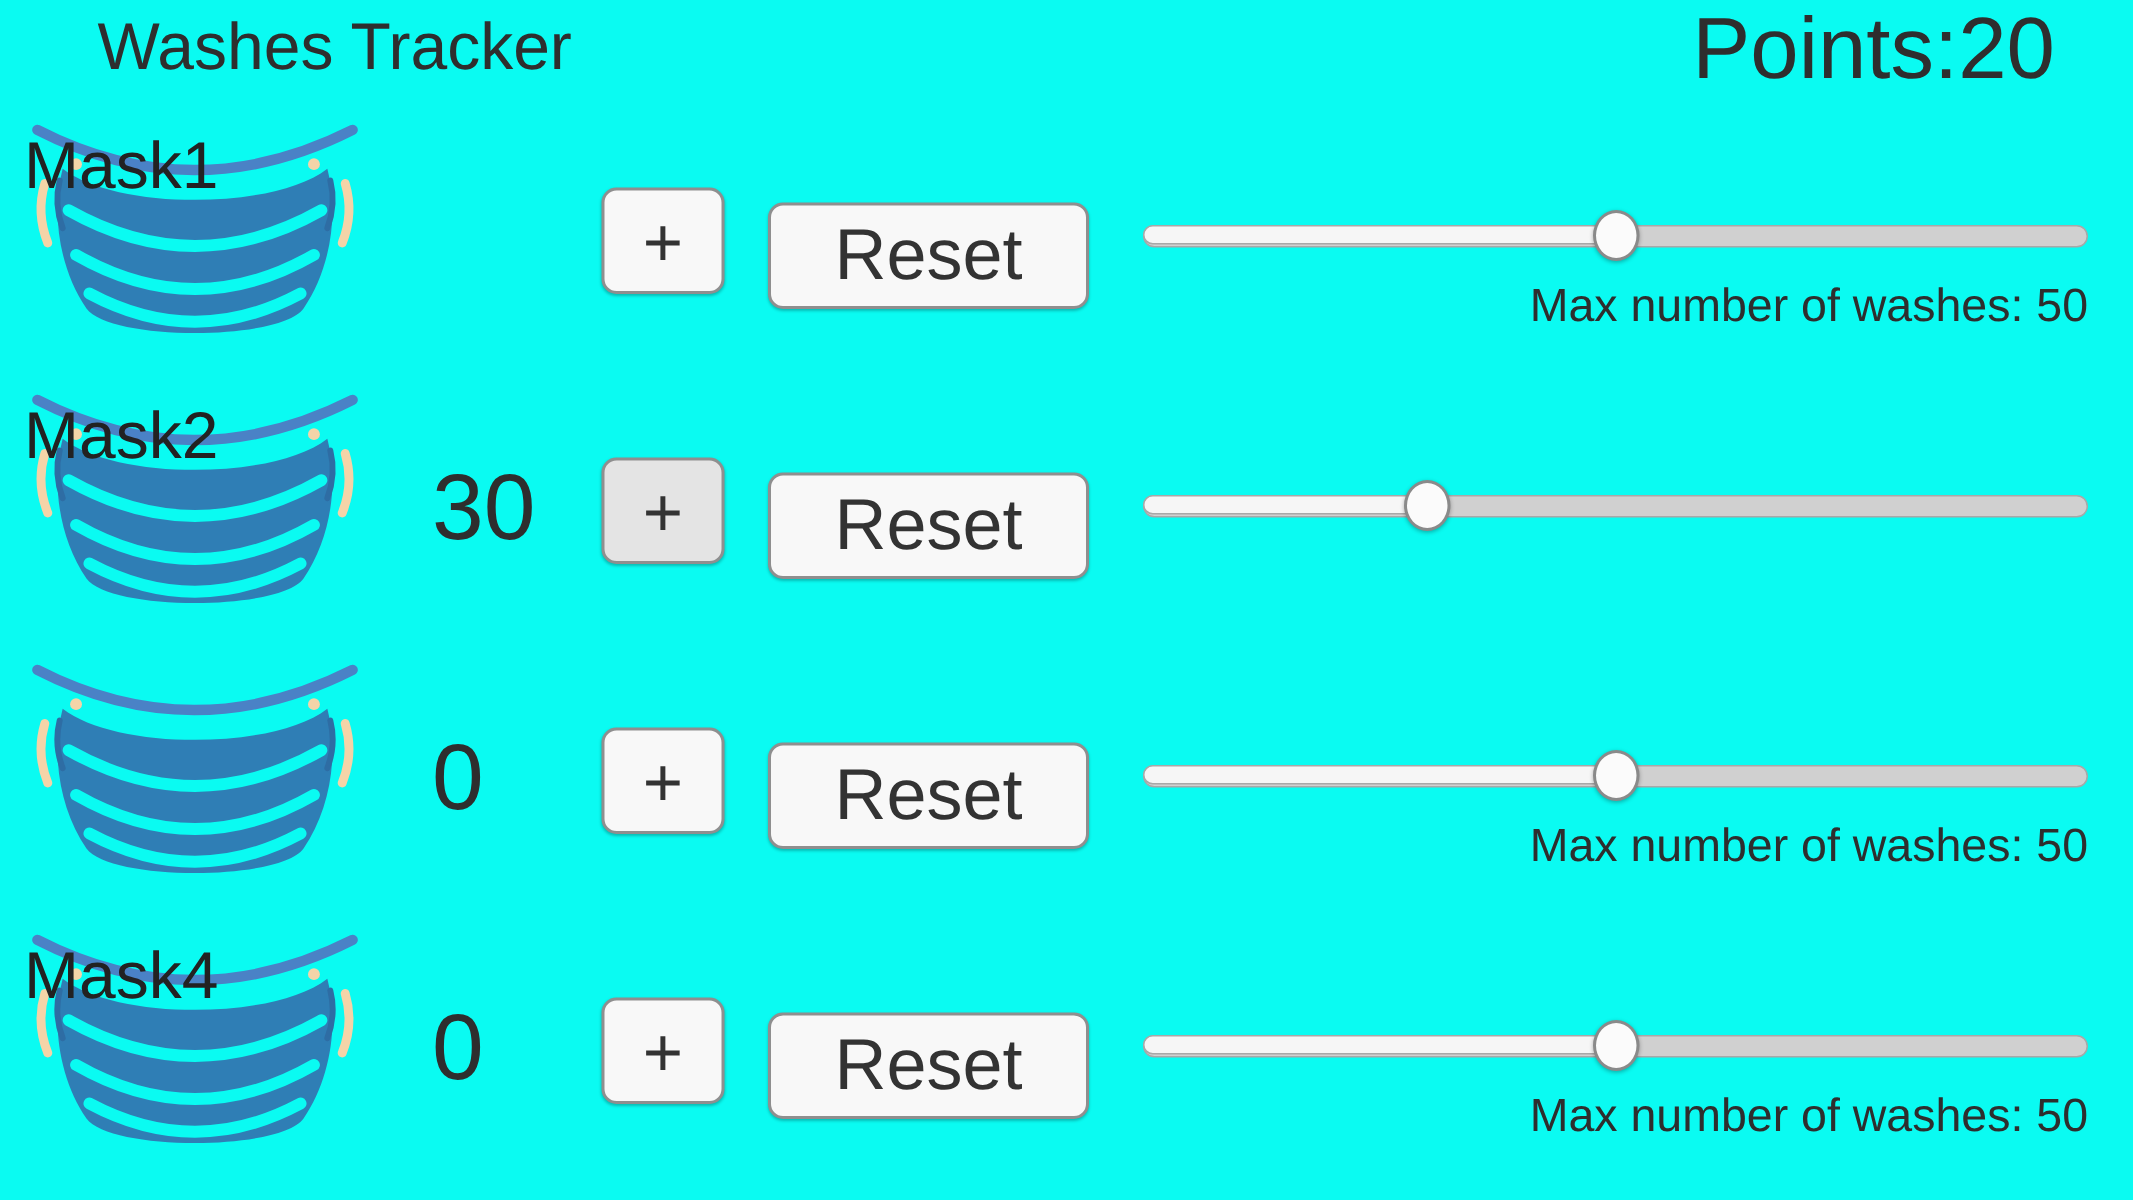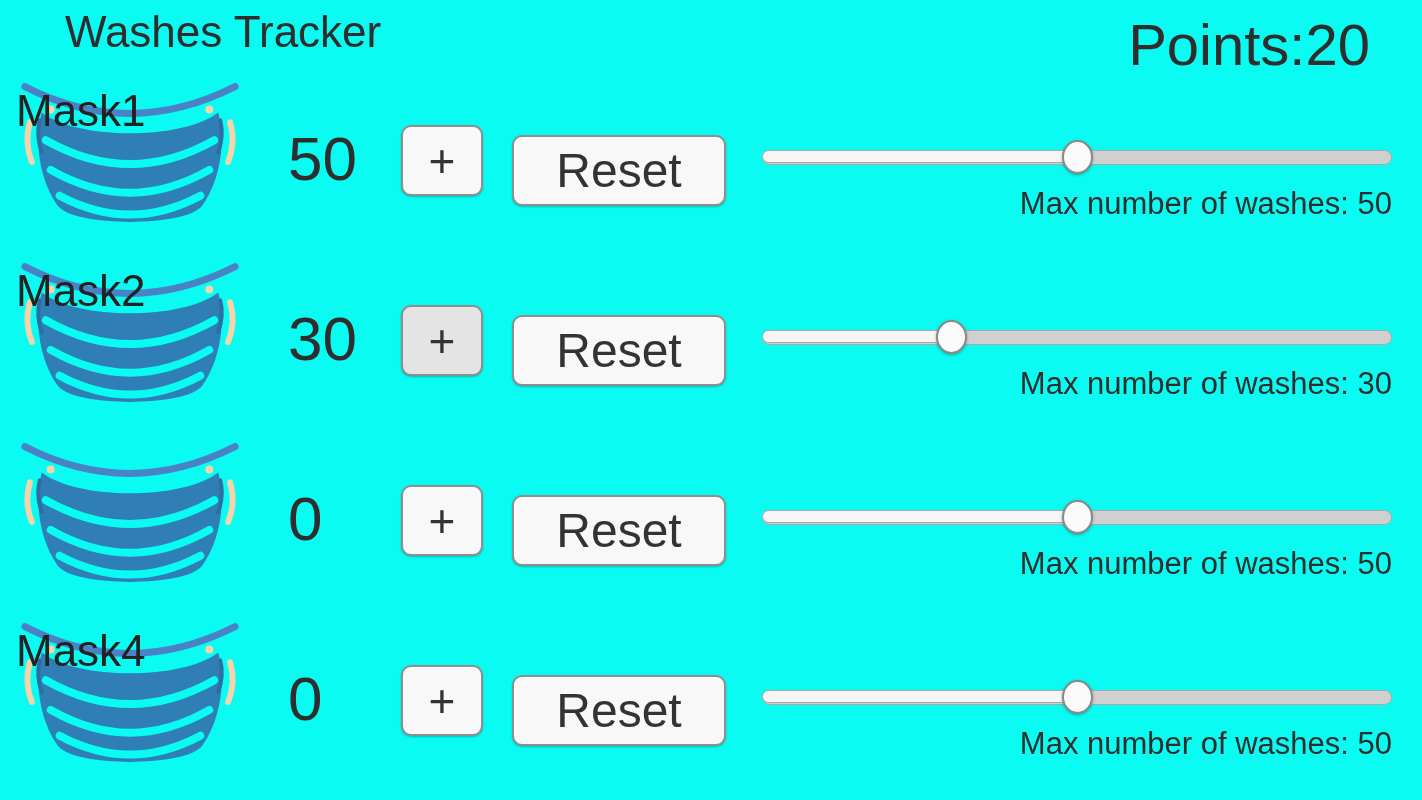--- a/index.html
+++ b/index.html
@@ -35,21 +35,21 @@
     position:absolute;
     left:22px; top:6px;
     font-size:44px;
     line-height:52px;
     color:var(--text);
     white-space:nowrap;
     margin-left:43px;
   }
   .points{
     position:absolute;
-    right:52px; top:12px;
+    right:52px; top:0px;
     font-size:58px;
     line-height:66px;
     color:var(--text);
     white-space:nowrap;
   }
   .row{
     position:absolute;
     left:0; width:1422px; height:180px;
   }
   .row.r0{top:80px;} .row.r1{top:260px;text-decoration:underline;} .row.r2{top:440px;} .row.r3{top:620px;}
@@ -165,21 +165,20 @@
   <div class="title">Washes Tracker</div>
   <div class="points"><span>Points:</span><span>20</span></div>
 
   <div class="row r0">
     <div class="mask-wrap">
       <svg viewBox="0 0 230 160">
           <use href="#face-mask"></use>
         </svg>
       <div class="mask-label">Mask1</div>
     </div>
-    <div class="count">50</div>
     <button class="plus">+</button>
     <button class="reset">Reset</button>
     <div class="slider">
       <div class="track"></div>
       <div class="fill" style="width: 50%;"></div>
       <div class="thumb" style="left: calc(50% - 15px);"></div>
     </div>
     <div class="max-label">Max number of washes: 50</div>
   </div>
 
@@ -191,21 +190,20 @@
       <div class="mask-label">Mask2</div>
     </div>
     <div class="count">30</div>
     <button class="plus pressed">+</button>
     <button class="reset">Reset</button>
     <div class="slider">
       <div class="track"></div>
       <div class="fill" style="width: 30%;"></div>
       <div class="thumb" style="left: calc(30% - 15px);"></div>
     </div>
-    <div class="max-label">Max number of washes: 30</div>
   </div>
 
   <div class="row r2">
     <div class="mask-wrap">
       <svg viewBox="0 0 230 160">
           <use href="#face-mask"></use>
         </svg>
     </div>
     <div class="count">0</div>
     <button class="plus">+</button>

